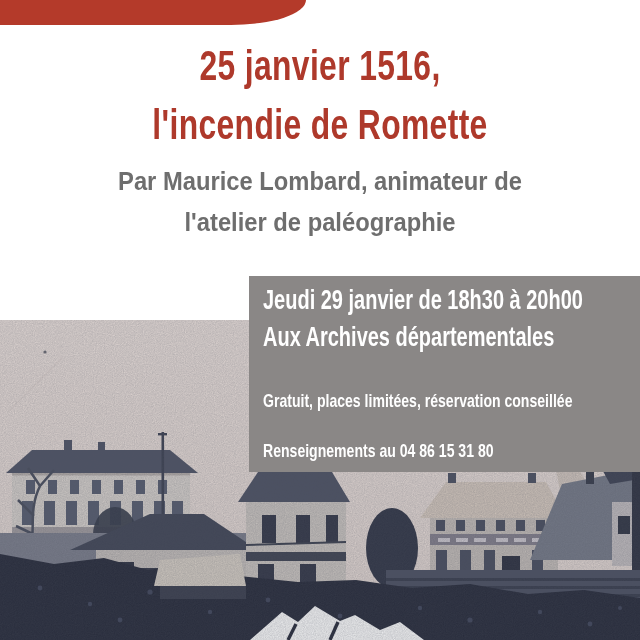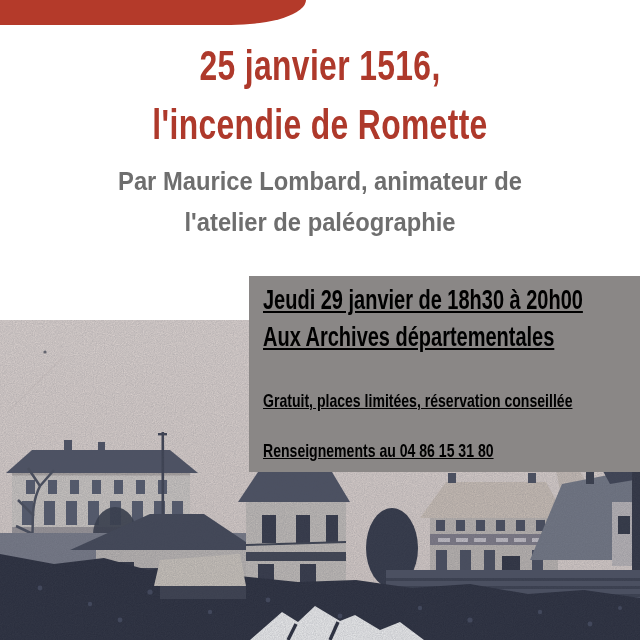--- a/index.html
+++ b/index.html
@@ -14,22 +14,22 @@
          transform:scaleX(0.74);transform-origin:50% 0;letter-spacing:.5px;}
   .subtitle{position:absolute;top:161px;left:0;width:640px;margin:0;text-align:center;
          font-size:25px;font-weight:bold;line-height:41px;color:#6E6E6E;
          transform:scaleX(0.95);transform-origin:50% 0;}
   .line{display:block;white-space:nowrap;}
 
   .photo{position:absolute;top:320px;left:0;width:640px;height:320px;}
   .photo svg{display:block;}
 
   .infobox{position:absolute;left:249px;top:276px;width:391px;height:196px;
-           background:#8A8786;color:#000000;box-sizing:border-box;
-           padding:6px 0 0 14px;text-decoration:underline;}
+           background:#8A8786;color:#ffffff;box-sizing:border-box;
+           padding:6px 0 0 14px;}
   .box-big{font-size:27px;font-weight:bold;line-height:37px;white-space:nowrap;
            transform:scaleX(0.74);transform-origin:0 50%;}
   .box-small{font-size:19px;font-weight:bold;line-height:30px;white-space:nowrap;
            transform:scaleX(0.74);transform-origin:0 50%;}
   .sp1{margin-top:30px;}
   .sp2{margin-top:20px;}
 </style>
 </head>
 <body>
 

